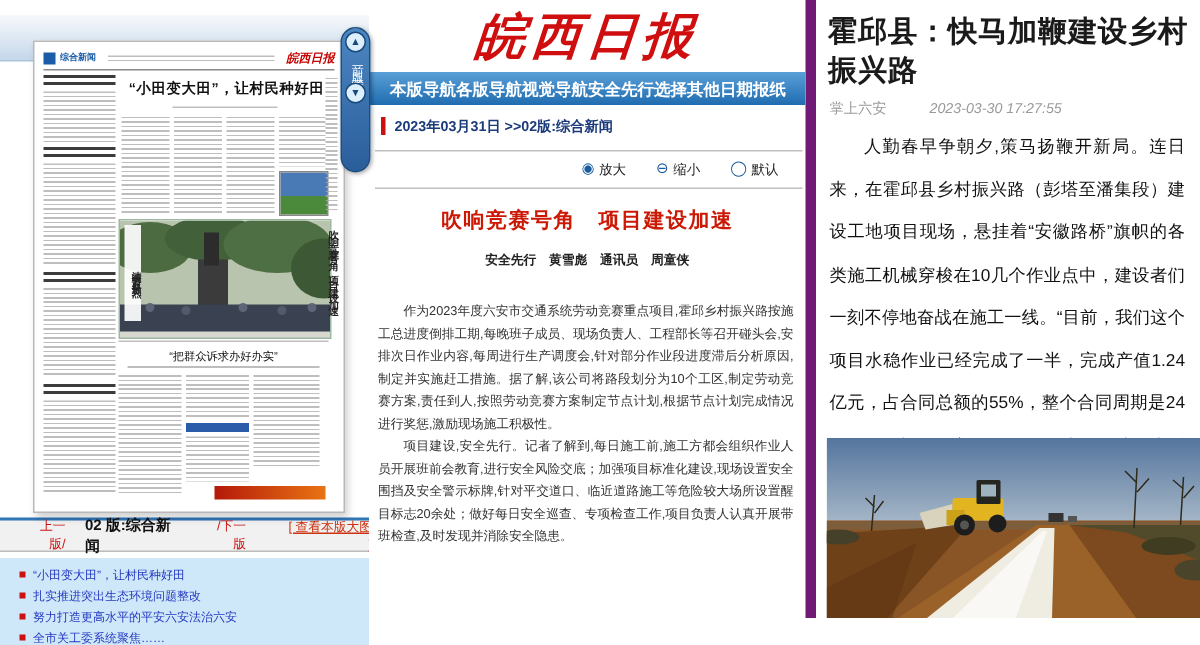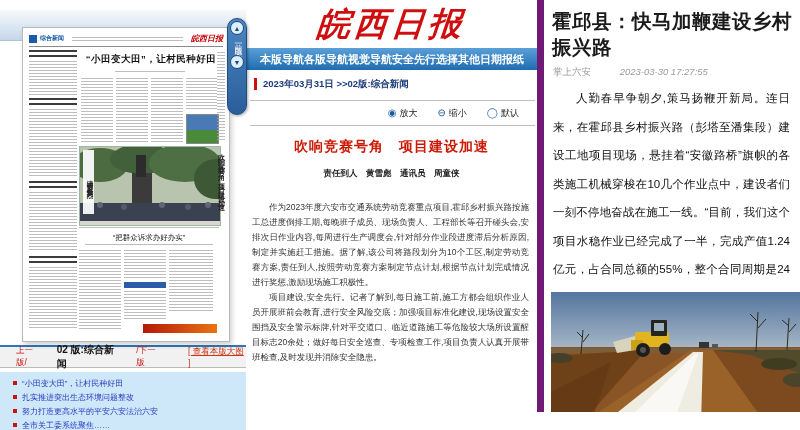--- a/index.html
+++ b/index.html
@@ -42,21 +42,21 @@
          box-shadow:1px 1px 3px rgba(0,0,0,.35);z-index:5;display:flex;flex-direction:column;
          align-items:center;padding:2px 0;box-sizing:border-box;}
   .circle-btn{width:14px;height:14px;border-radius:50%;background:#ddeefc;border:1px solid #17497d;
               color:#17497d;font-size:7px;line-height:13px;text-align:center;cursor:pointer;
               flex:0 0 auto;box-sizing:border-box;}
   .vlabel{writing-mode:vertical-rl;color:#fff;font-size:8px;letter-spacing:2px;margin:2px 0;cursor:pointer;}
 
   .pagenav{position:absolute;left:0;top:345px;width:248px;height:23px;background:#f1f1f1;
            border-top:2px solid #3077b8;border-bottom:1px solid #bbb;display:flex;
            align-items:center;padding-left:16px;box-sizing:border-box;font-size:8.5px;}
-  .pagenav .red{color:#cc1111;cursor:pointer;}
+  .pagenav .red{color:#cc1111;cursor:pointer;text-align:right;}
   .pagenav b{font-size:10px;color:#111;margin:0 13px;}
   .pagenav .vl{margin-left:24px;color:#cc3311;text-decoration:underline;}
 
   .links{position:absolute;left:0;top:372px;width:248px;height:58px;background:#cfe8f9;
          overflow:hidden;padding-top:4px;box-sizing:border-box;}
   .link-item{height:14px;display:flex;align-items:center;gap:5px;padding-left:13px;cursor:pointer;}
   .link-item .bullet{width:4px;height:4px;background:#cc1111;flex:0 0 auto;}
   .link-item span.txt{font-size:8px;color:#2438c0;white-space:nowrap;}
 
   
@@ -229,21 +229,21 @@
         <span class="ic">⊖</span>
         <span class="lb">缩小</span>
       </span>
       <span class="tbtn">
         <span class="ic">◯</span>
         <span class="lb">默认</span>
       </span>
     </div>
 
     <h2 class="atitle">吹响竞赛号角　项目建设加速</h2>
-    <div class="byline">责任到人　黄雪彪　通讯员　周童侠</div>
+    <div class="byline">安全先行　黄雪彪　通讯员　周童侠</div>
 
     <div class="abody">
       <p>作为2023年度六安市交通系统劳动竞赛重点项目,霍邱乡村振兴路按施工总进度倒排工期,每晚班子成员、现场负责人、工程部长等召开碰头会,安排次日作业内容,每周进行生产调度会,针对部分作业段进度滞后分析原因,制定并实施赶工措施。据了解,该公司将路段划分为10个工区,制定劳动竞赛方案,责任到人,按照劳动竞赛方案制定节点计划,根据节点计划完成情况进行奖惩,激励现场施工积极性。</p>
       <p>项目建设,安全先行。记者了解到,每日施工前,施工方都会组织作业人员开展班前会教育,进行安全风险交底；加强项目标准化建设,现场设置安全围挡及安全警示标牌,针对平交道口、临近道路施工等危险较大场所设置醒目标志20余处；做好每日安全巡查、专项检查工作,项目负责人认真开展带班检查,及时发现并消除安全隐患。</p>
 
     </div>
   </div>
 
   <div class="rightp">
     <h1 class="rtitle">霍邱县：快马加鞭建设乡村振兴路</h1>

